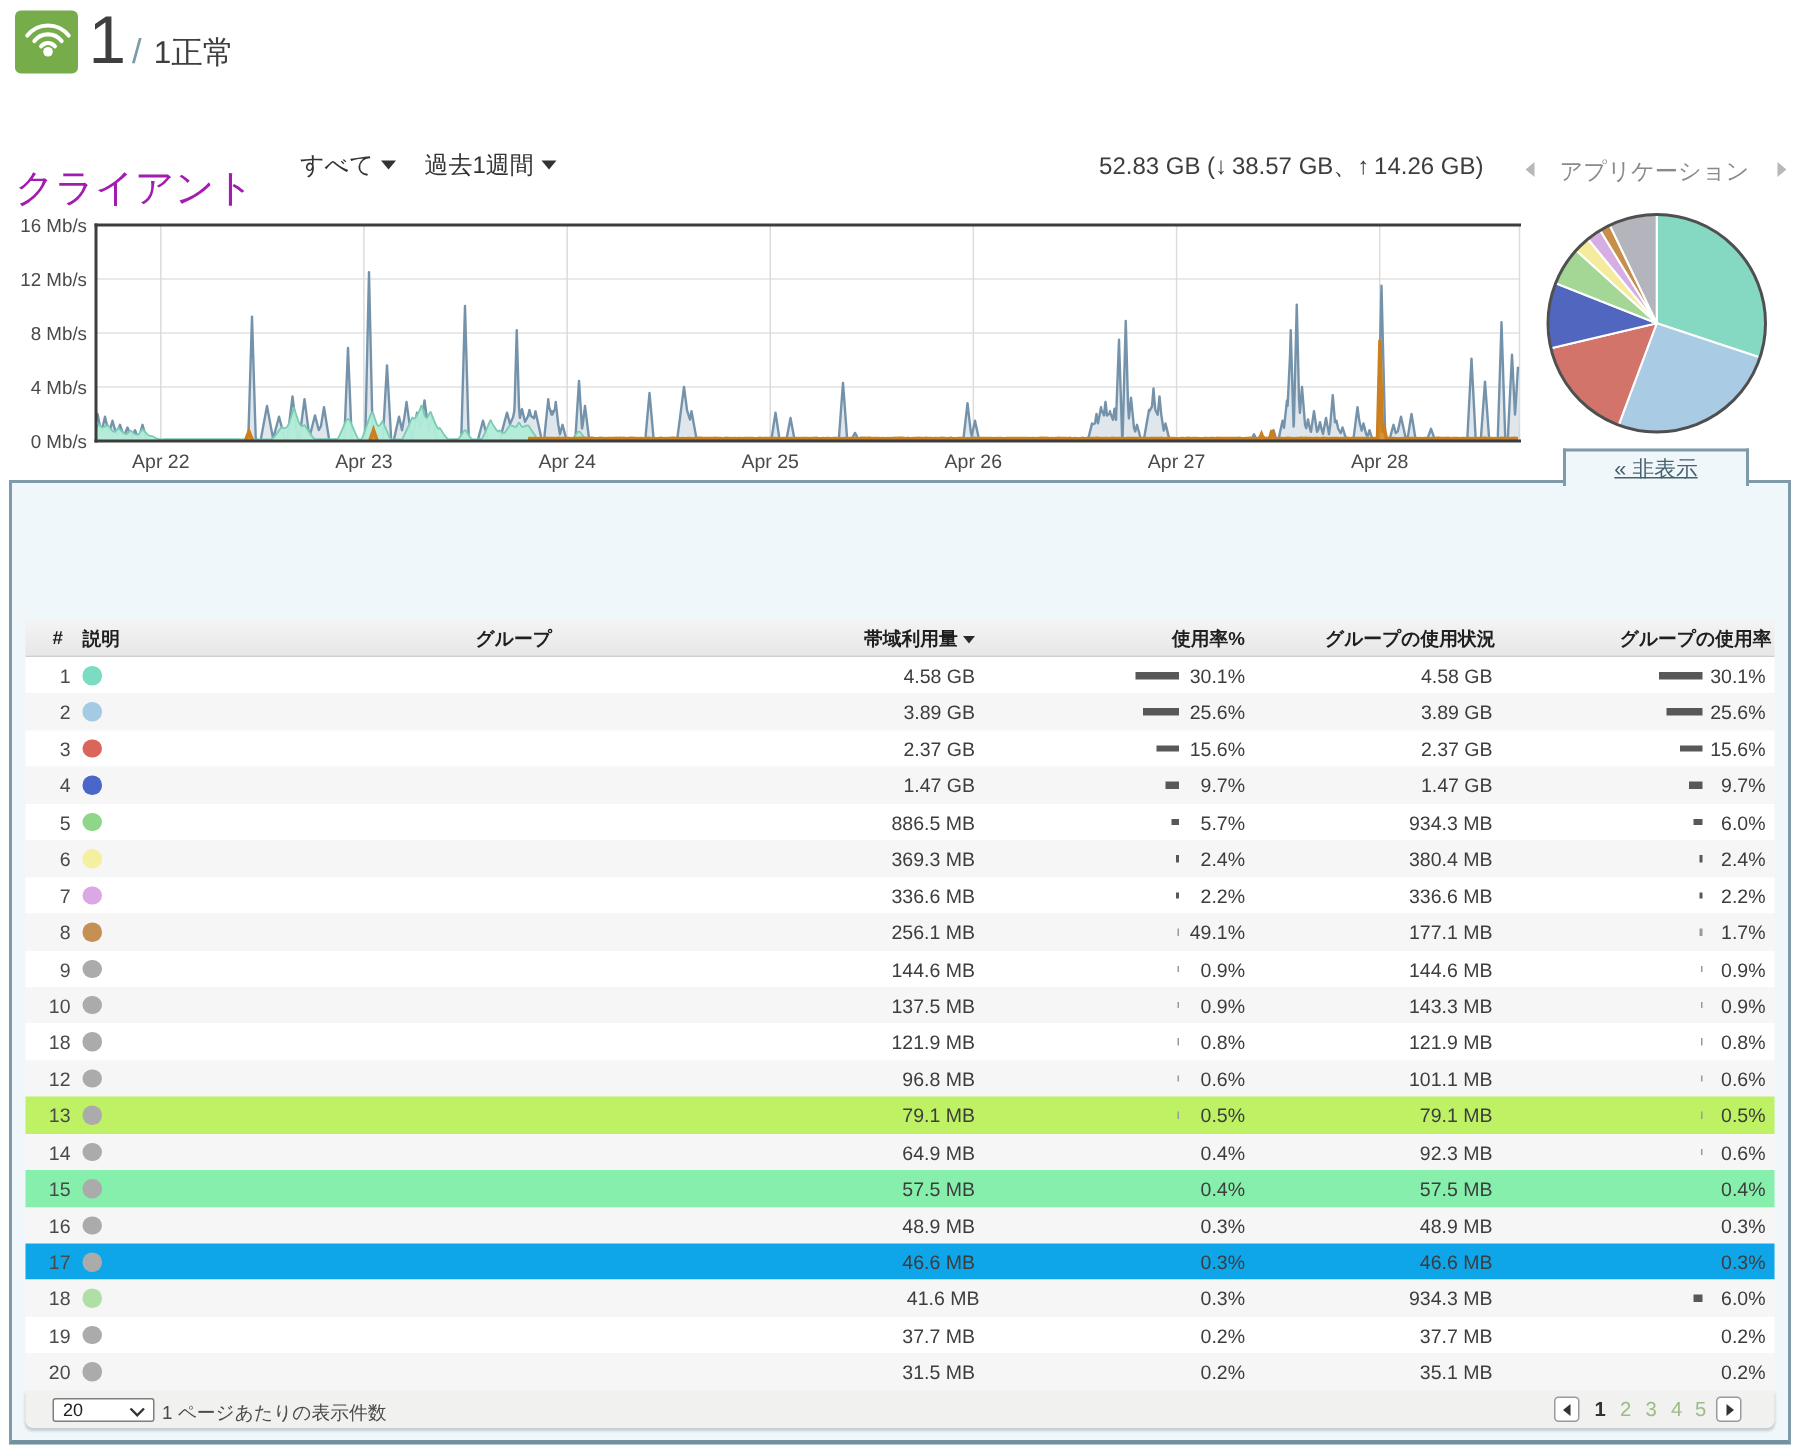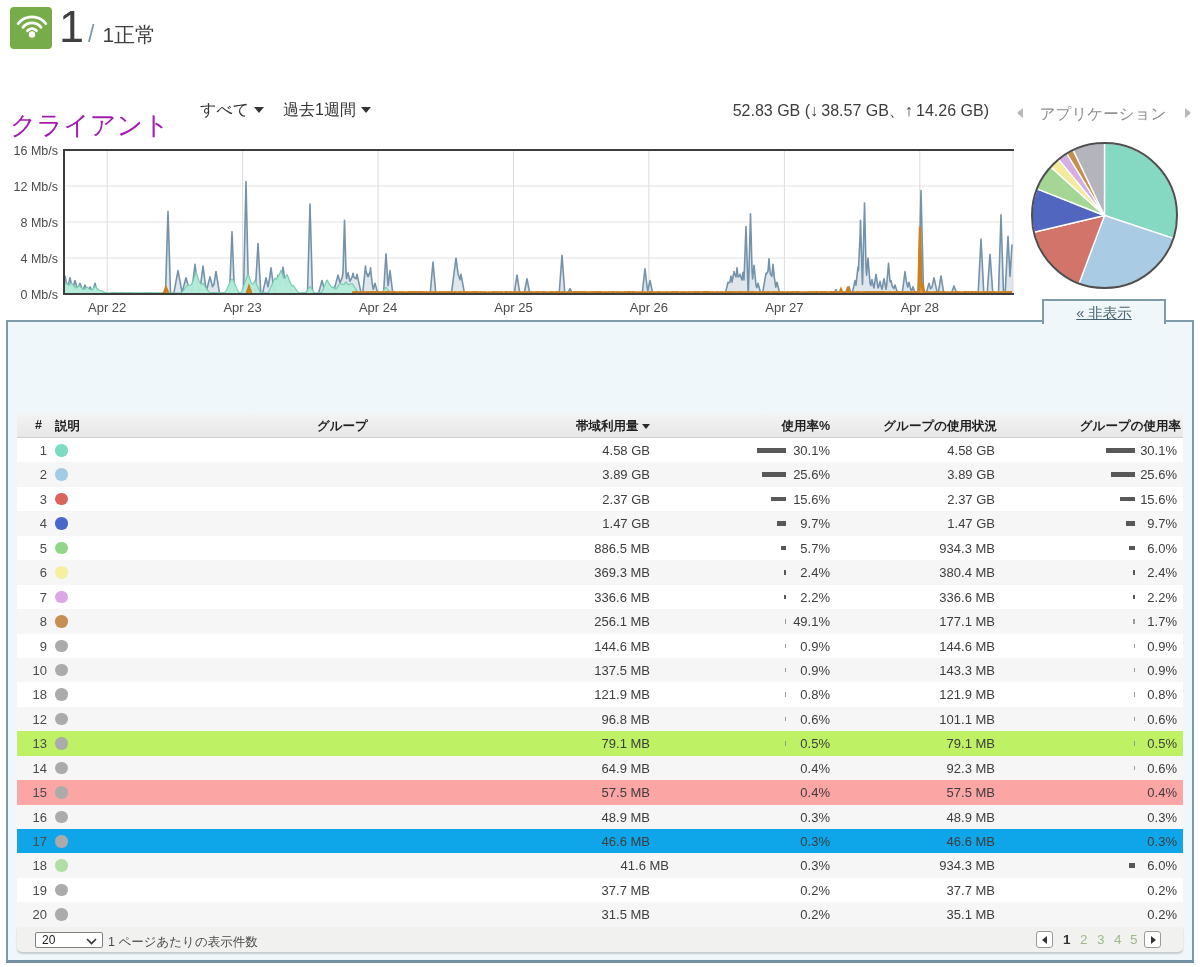--- a/index.html
+++ b/index.html
@@ -229,21 +229,21 @@
 </div>
       <div class="trow" style="background:#f6f6f6">
 <span class="rnum">14</span>
         <span class="dot" style="background:#ababab"></span>
 <span class="val" style="right:533px">64.9 MB</span>
 <span class="val" style="right:353px">0.4%</span>
 <span class="val" style="right:188px">92.3 MB</span>
 <div class="bar" style="right:48px;width:1.0px;background:#9a9a9a"></div>
         <span class="val" style="right:6px">0.6%</span>
 </div>
-      <div class="trow" style="background:#fca5a5">
+      <div class="trow" style="background:#86efac">
 <span class="rnum">15</span>
         <span class="dot" style="background:#ababab"></span>
 <span class="val" style="right:533px">57.5 MB</span>
 <span class="val" style="right:353px">0.4%</span>
 <span class="val" style="right:188px">57.5 MB</span>
 <span class="val" style="right:6px">0.4%</span>
 </div>
       <div class="trow" style="background:#f6f6f6">
 <span class="rnum">16</span>
         <span class="dot" style="background:#ababab"></span>
@@ -256,21 +256,21 @@
 <span class="rnum">17</span>
         <span class="dot" style="background:#ababab"></span>
 <span class="val" style="right:533px">46.6 MB</span>
 <span class="val" style="right:353px">0.3%</span>
 <span class="val" style="right:188px">46.6 MB</span>
 <span class="val" style="right:6px">0.3%</span>
 </div>
       <div class="trow" style="background:#f6f6f6">
 <span class="rnum">18</span>
         <span class="dot" style="background:#b0dfa5"></span>
-<span class="val" style="right:514px">41.6 MB</span>
+<span class="val" style="right:530px">41.6 MB</span>
 <span class="val" style="right:353px">0.3%</span>
 <span class="val" style="right:188px">934.3 MB</span>
 <div class="bar" style="right:48px;width:5.7px;background:#585858"></div>
         <span class="val" style="right:6px">6.0%</span>
 </div>
       <div class="trow" style="background:#ffffff">
 <span class="rnum">19</span>
         <span class="dot" style="background:#ababab"></span>
 <span class="val" style="right:533px">37.7 MB</span>
 <span class="val" style="right:353px">0.2%</span>

